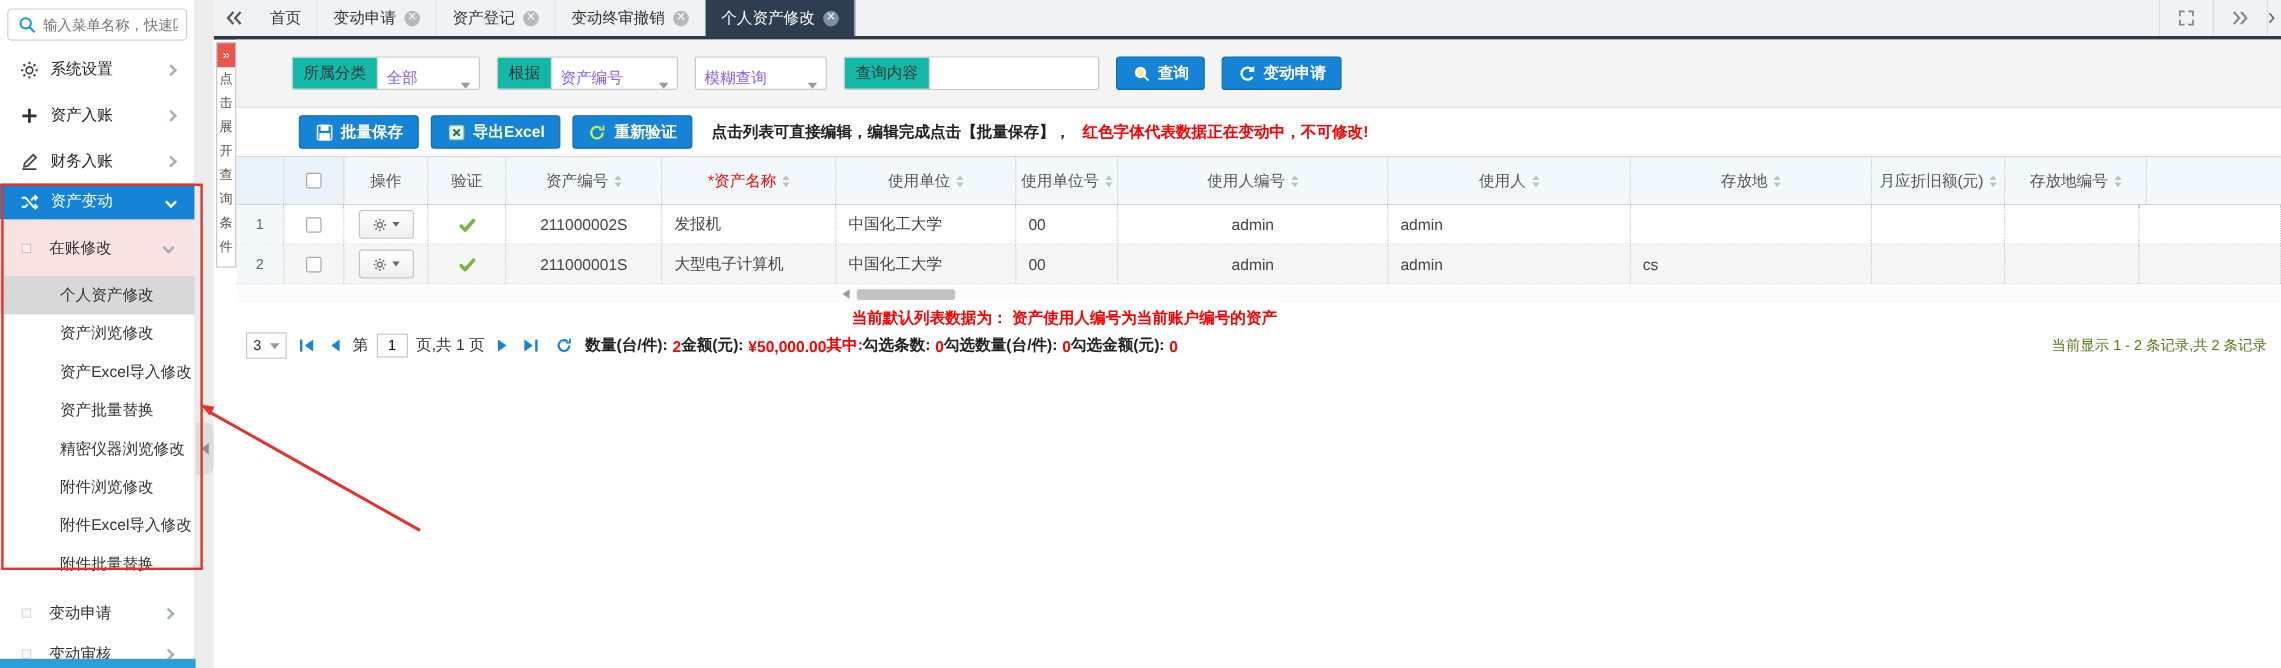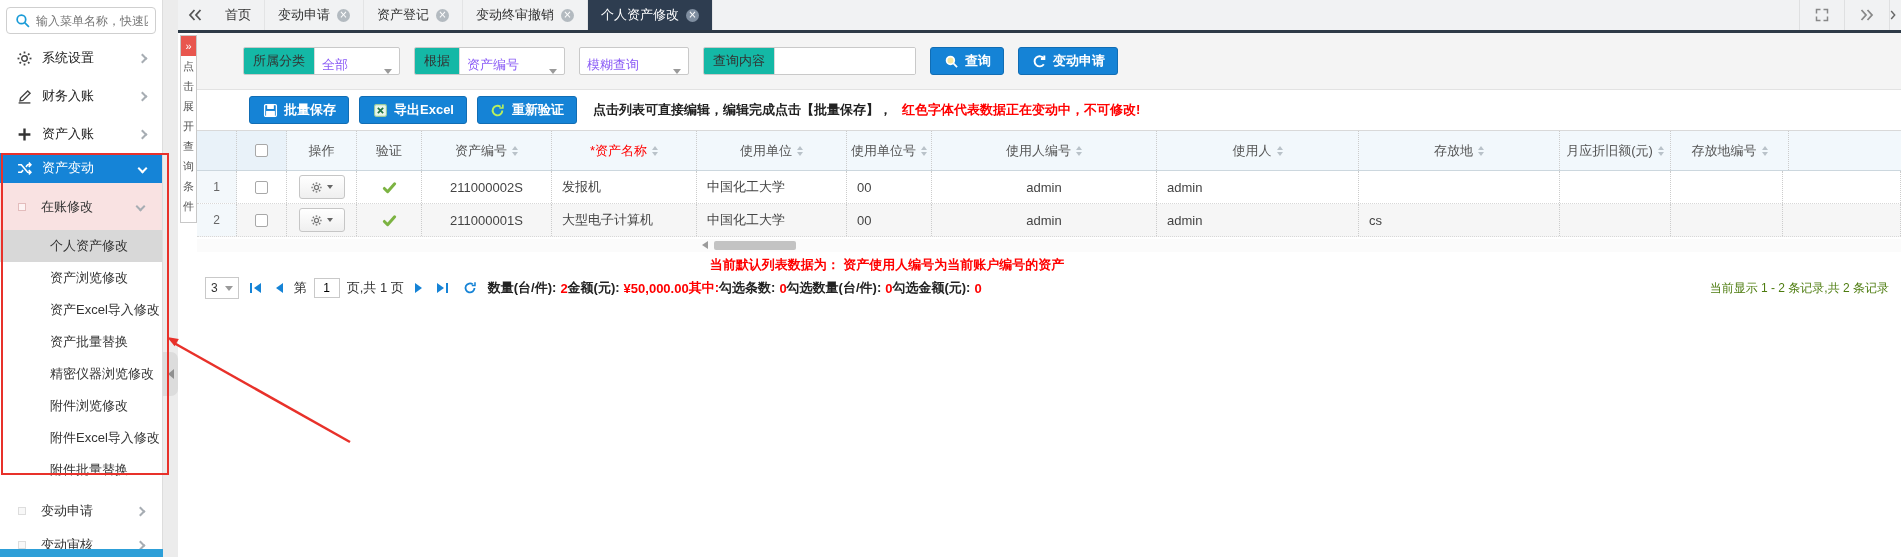--- a/index.html
+++ b/index.html
@@ -127,35 +127,35 @@
               <line x1="2.4" y1="11.6" x2="3.7" y2="10.3"></line>
               <line x1="10.3" y1="3.7" x2="11.6" y2="2.4"></line>
             </g>
           </svg>
         </span>
         <span class="lbl">系统设置</span>
         <span class="chev r"></span>
       </div>
       <div class="s-top">
         <span class="ic16">
+          <svg viewBox="0 0 14 14" stroke="#333" stroke-width="2.2">
+            <path d="M7 1.5v11M1.5 7h11"></path>
+          </svg>
+        </span>
+        <span class="lbl">资产入账</span>
+        <span class="chev r"></span>
+      </div>
+      <div class="s-top">
+        <span class="ic16">
           <svg viewBox="0 0 14 14" fill="none" stroke="#444" stroke-width="1.3">
             <path d="M10 1.8 12.2 4 5.5 10.7 2.8 11.2 3.3 8.5Z"></path>
             <path d="M1.5 13h11"></path>
           </svg>
         </span>
         <span class="lbl">财务入账</span>
-        <span class="chev r"></span>
-      </div>
-      <div class="s-top">
-        <span class="ic16">
-          <svg viewBox="0 0 14 14" stroke="#333" stroke-width="2.2">
-            <path d="M7 1.5v11M1.5 7h11"></path>
-          </svg>
-        </span>
-        <span class="lbl">资产入账</span>
         <span class="chev r"></span>
       </div>
       <div class="s-top active">
         <span class="ic16">
           <svg viewBox="0 0 14 14" fill="none" stroke="#fff" stroke-width="1.5">
             <path d="M1 3.5h3l6 7h3"></path>
             <path d="M1 10.5h3l1.7-2"></path>
             <path d="M8.3 5.5 10 3.5h3"></path>
             <path d="M11 1.5l2 2-2 2"></path>
             <path d="M11 8.5l2 2-2 2"></path>

